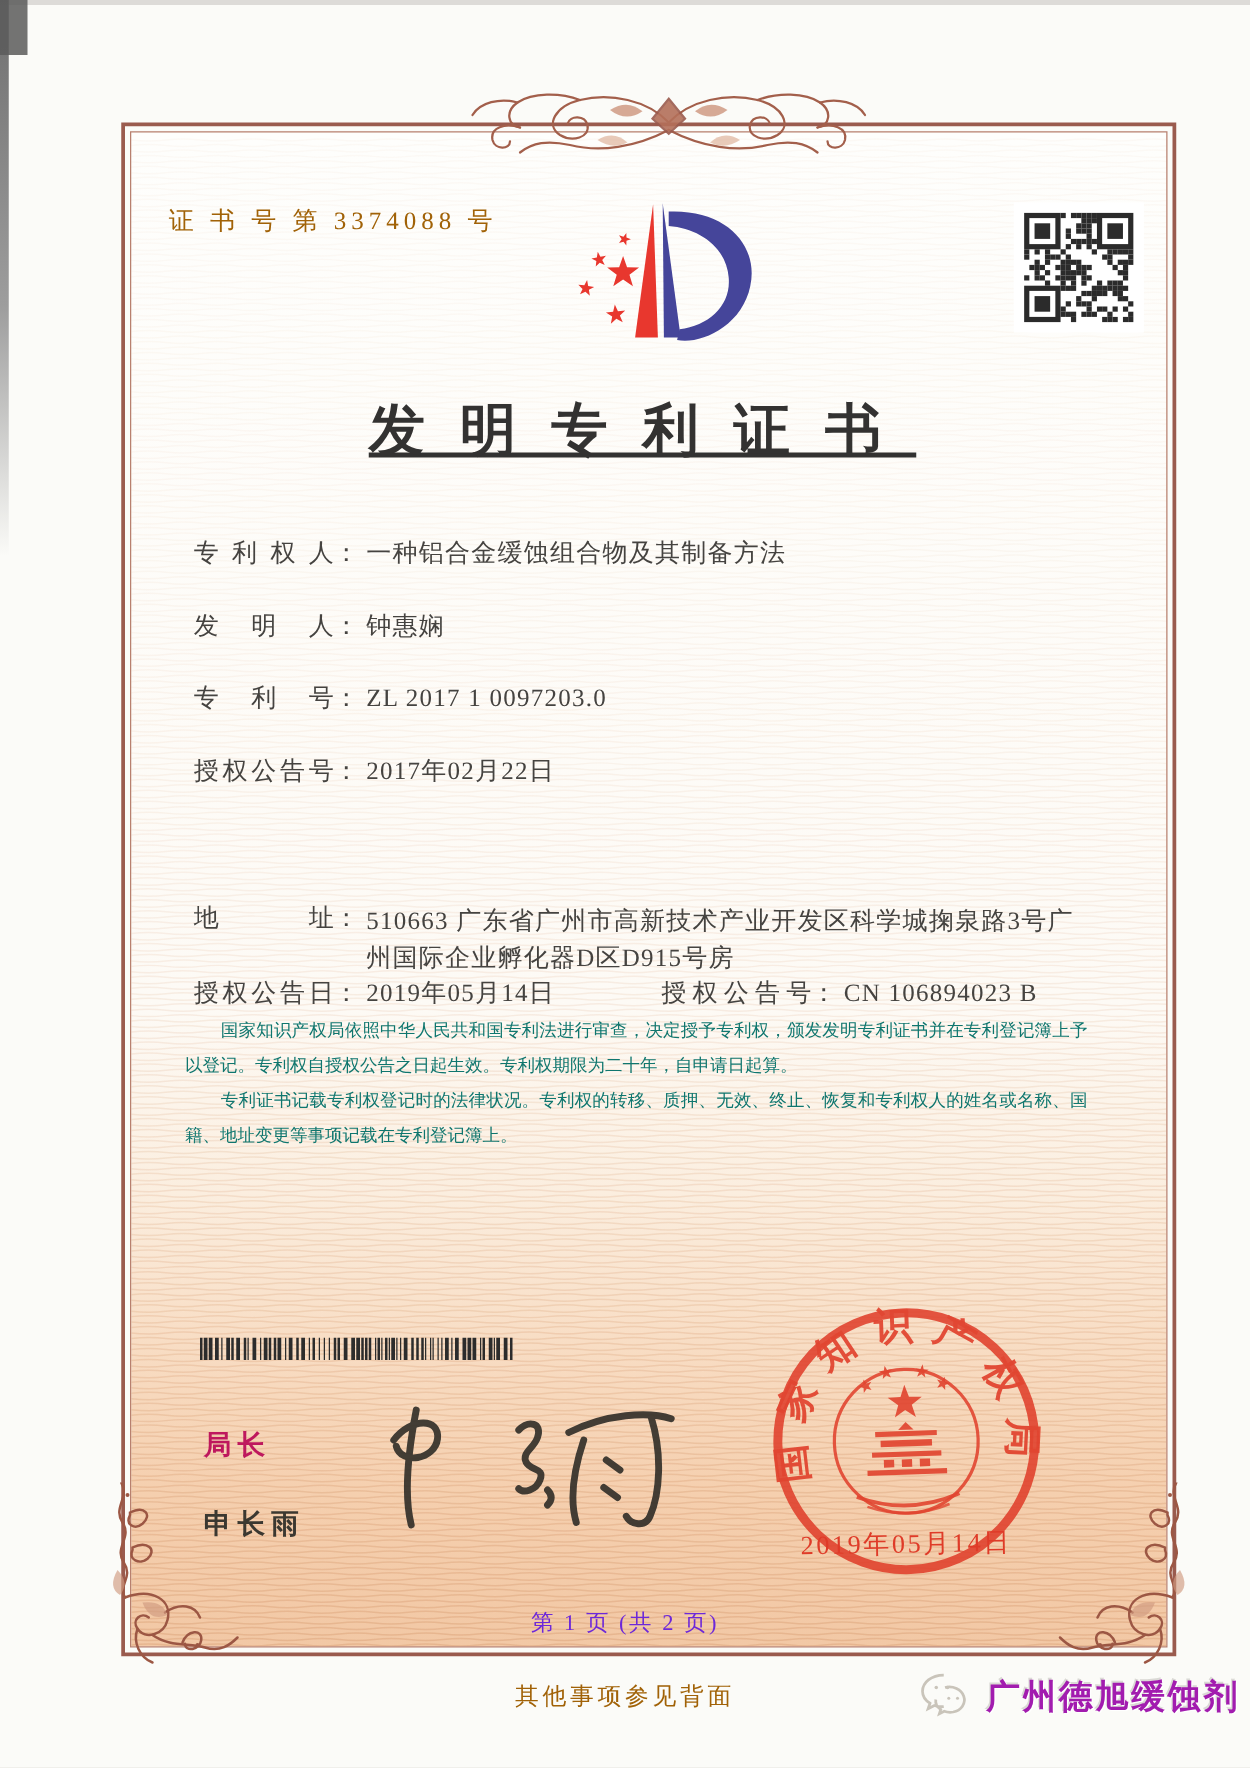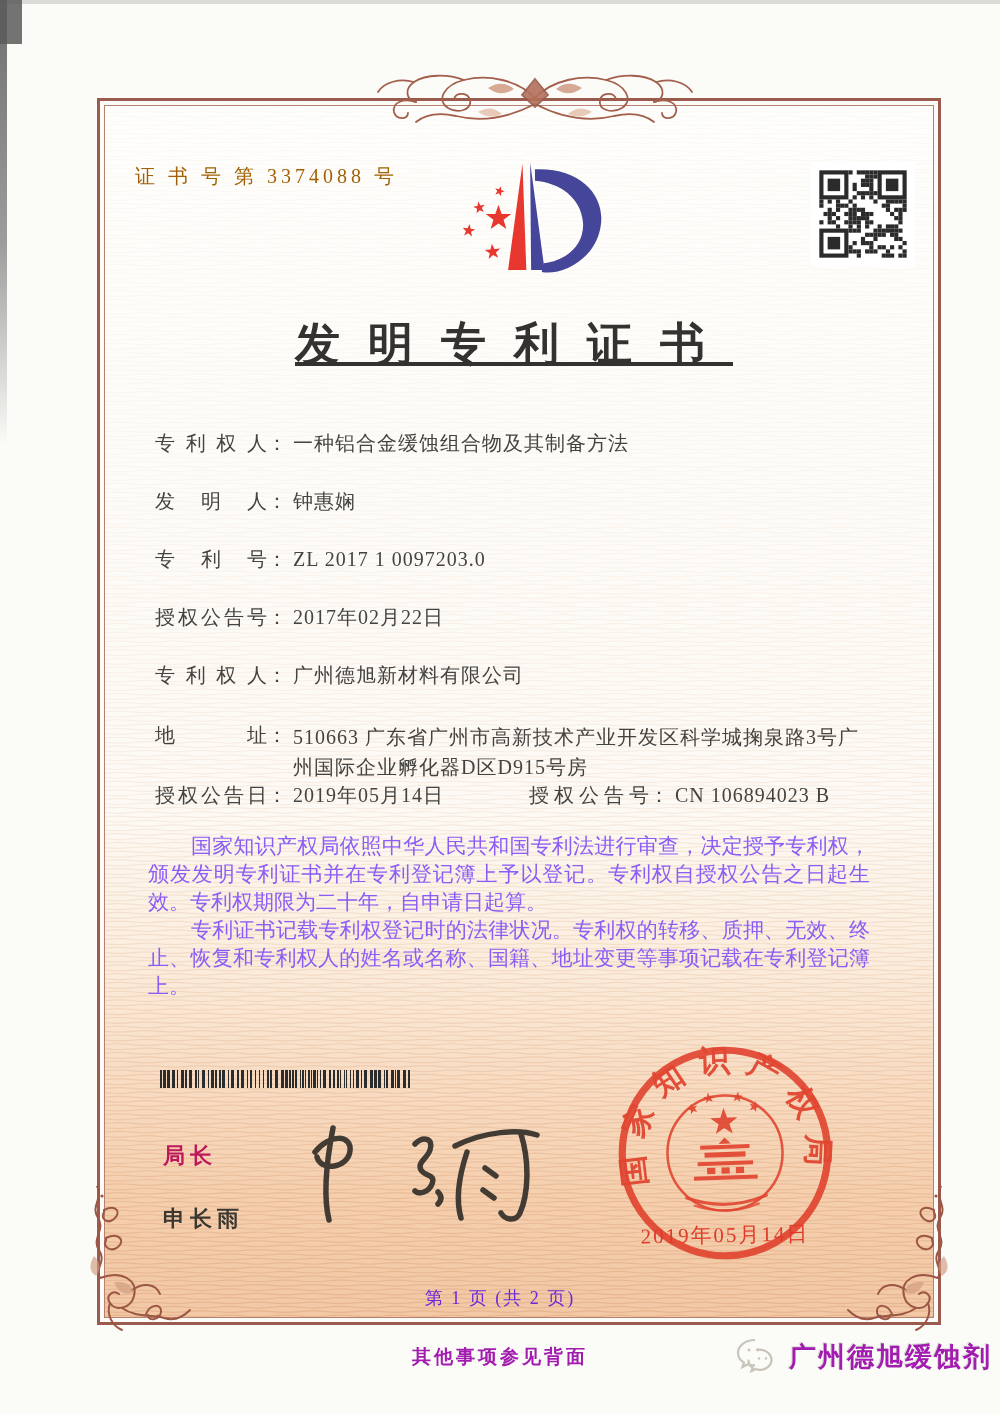--- a/index.html
+++ b/index.html
@@ -24,37 +24,37 @@
   .title{position:absolute;left:0;top:314px;width:1000px;text-align:center;
          font-size:45px;font-weight:bold;color:#333231;letter-spacing:28px;text-indent:28px;text-decoration:underline;}
   
   .field-row{position:absolute;left:155px;width:720px;font-size:20px;color:#454340;line-height:27px;}
   .f-label{display:inline-block;width:112px;text-align:justify;text-align-last:justify;vertical-align:top;}
   .f-colon{display:inline-block;width:18px;vertical-align:top;}
   .f-value{display:inline-block;margin-left:8px;vertical-align:top;letter-spacing:1px;}
   .f-value-wrap{width:575px;line-height:30px;}
   .grant2{position:absolute;left:374px;top:0;}
   
-  .body-text{position:absolute;left:148px;top:832px;width:722px;font-size:21px;color:#8b5cf6;
+  .body-text{position:absolute;left:148px;top:812px;width:722px;font-size:14px;color:#0f766e;
              line-height:28px;text-align:justify;}
   .body-text p{margin:0;text-indent:2.05em;}
   
   .barcode{position:absolute;left:160px;top:1070px;width:252px;height:18px;}
   .signer-title{position:absolute;left:163px;top:1141px;font-size:22px;font-weight:bold;
                 letter-spacing:5px;color:#be185d;}
   .signer-name{position:absolute;left:163px;top:1183px;font-size:22px;font-weight:bold;
                letter-spacing:5px;color:#3b3831;margin-top:21px;}
   .signature{position:absolute;left:295px;top:1106px;width:250px;height:128px;}
   .seal{position:absolute;left:612px;top:1040px;width:226px;height:226px;opacity:.93;transform:rotate(-2deg);}
   .seal-date{position:absolute;left:615px;top:1221px;width:220px;text-align:center;
              font-size:21px;letter-spacing:2px;color:#df3b28;transform:rotate(-1deg);}
   .page-indicator{position:absolute;left:0;top:1286px;width:1000px;text-align:center;
                   font-size:18px;color:#6d28d9;letter-spacing:2px;}
   .back-note{position:absolute;left:0;top:1344px;width:1000px;text-align:center;
-             font-size:19px;color:#a21caf;letter-spacing:3px;font-weight:bold;}
+             font-size:19px;color:#a16207;letter-spacing:3px;}
   .watermark{position:absolute;left:735px;top:1336px;display:flex;align-items:center;gap:6px;}
   .watermark-text{font-size:27px;font-weight:bold;letter-spacing:2px;color:#a21caf;
                   text-shadow:1px 1px 0 #ffffff,-1px -1px 0 rgba(120,115,108,.25);}
 </style>
 </head>
 <body>
 
 <div class="page">
 
   <div class="art-topline"></div>
@@ -553,23 +553,20 @@
   </div>
   <div class="field-row" style="top:488px;">
     <span class="f-label">发明人</span><span class="f-colon">：</span><span class="f-value">钟惠娴</span>
   </div>
   <div class="field-row" style="top:546px;">
     <span class="f-label">专利号</span><span class="f-colon">：</span><span class="f-value">ZL 2017 1 0097203.0</span>
   </div>
   <div class="field-row" style="top:604px;">
     <span class="f-label">授权公告号</span><span class="f-colon">：</span><span class="f-value">2017年02月22日</span>
   </div>
-  <div class="field-row" style="top:662px;">
-    <span class="f-label">专利权人</span><span class="f-colon">：</span><span class="f-value">广州德旭新材料有限公司</span>
-  </div>
   <div class="field-row" style="top:722px;">
     <span class="f-label">地址</span><span class="f-colon">：</span><span class="f-value f-value-wrap">510663 广东省广州市高新技术产业开发区科学城掬泉路3号广州国际企业孵化器D区D915号房</span>
   </div>
   <div class="field-row" style="top:782px;position:absolute;">
     <span class="f-label">授权公告日</span><span class="f-colon">：</span><span class="f-value">2019年05月14日</span>
     <span class="grant2">
       <span class="f-label" style="width:120px;">授权公告号</span><span class="f-colon">：</span><span class="f-value">CN 106894023 B</span>
     </span>
   </div>
 

